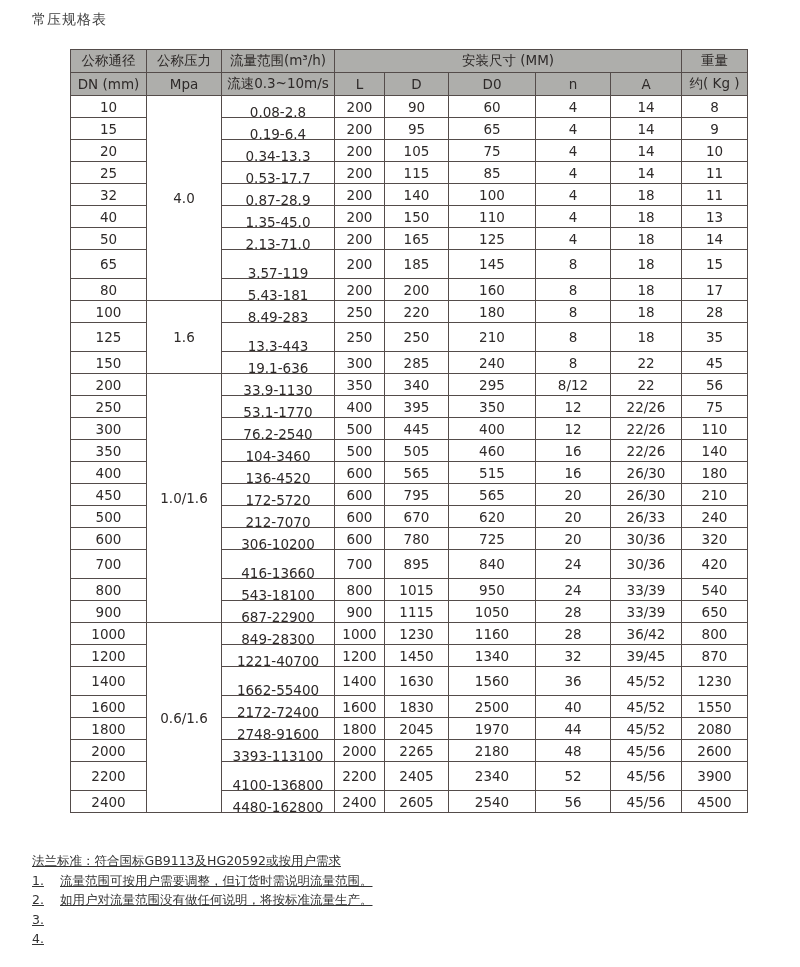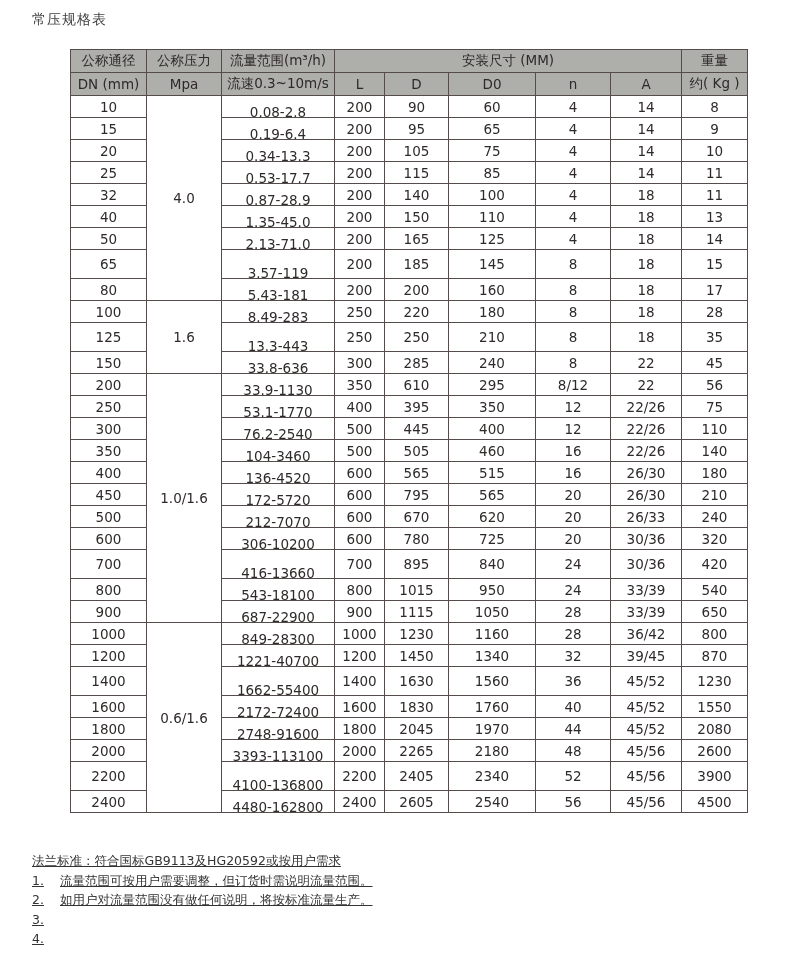--- a/index.html
+++ b/index.html
@@ -165,34 +165,34 @@
         <td class="flow tall"><span>13.3-443</span></td>
         <td class="tall">250</td>
         <td class="tall">250</td>
         <td class="tall">210</td>
         <td class="tall">8</td>
         <td class="tall">18</td>
         <td class="tall">35</td>
       </tr>
       <tr>
         <td>150</td>
-        <td class="flow"><span>33.8-636</span></td>
+        <td class="flow"><span>19.1-636</span></td>
         <td>300</td>
         <td>285</td>
         <td>240</td>
         <td>8</td>
         <td>22</td>
         <td>45</td>
       </tr>
       <tr>
         <td>200</td>
         <td rowspan="11" class="press">1.0/1.6</td>
         <td class="flow"><span>33.9-1130</span></td>
         <td>350</td>
-        <td>610</td>
+        <td>340</td>
         <td>295</td>
         <td>8/12</td>
         <td>22</td>
         <td>56</td>
       </tr>
       <tr>
         <td>250</td>
         <td class="flow"><span>53.1-1770</span></td>
         <td>400</td>
         <td>395</td>
@@ -320,21 +320,21 @@
         <td class="tall">1560</td>
         <td class="tall">36</td>
         <td class="tall">45/52</td>
         <td class="tall">1230</td>
       </tr>
       <tr>
         <td>1600</td>
         <td class="flow"><span>2172-72400</span></td>
         <td>1600</td>
         <td>1830</td>
-        <td>1760</td>
+        <td>2500</td>
         <td>40</td>
         <td>45/52</td>
         <td>1550</td>
       </tr>
       <tr>
         <td>1800</td>
         <td class="flow"><span>2748-91600</span></td>
         <td>1800</td>
         <td>2045</td>
         <td>1970</td>

